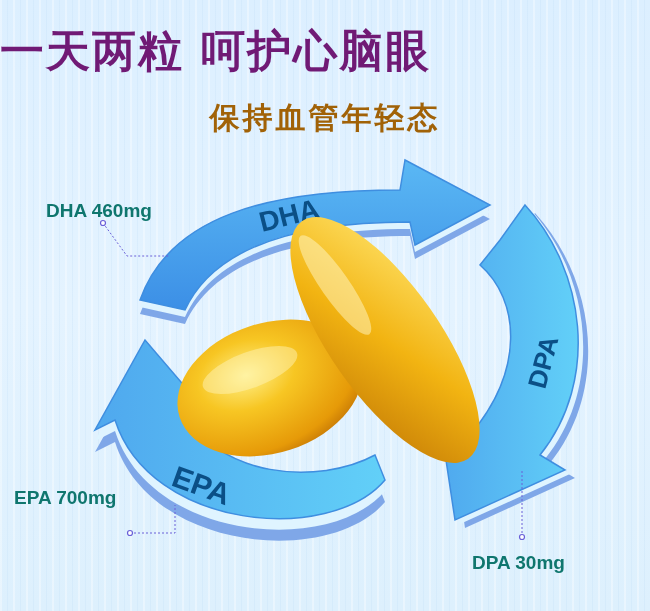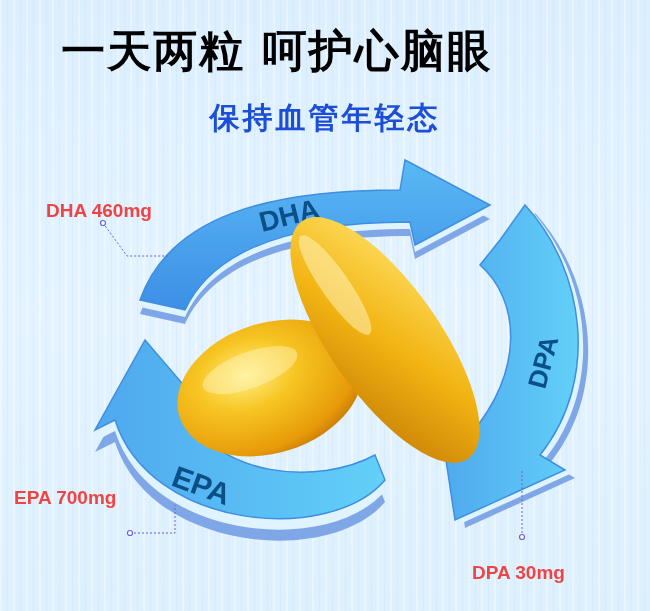--- a/index.html
+++ b/index.html
@@ -1,26 +1,26 @@
 <!DOCTYPE html>
 <html><head>
 <meta charset="utf-8">
 <style>
   html,body{margin:0;padding:0;}
   body{width:650px;height:611px;overflow:hidden;position:relative;
     font-family:"DejaVu Sans","Liberation Sans",sans-serif;
     background:linear-gradient(180deg,#dcefff 0%,#e4f3ff 50%,#ddf0fd 100%);}
   .stripes{position:absolute;inset:0;
     background:repeating-linear-gradient(90deg,rgba(255,255,255,0.35) 0 2px,rgba(255,255,255,0) 2px 7px,rgba(190,220,245,0.25) 7px 8px,rgba(255,255,255,0) 8px 13px);}
-  .title{position:absolute;left:0;top:22px;width:554px;text-align:center;
-    font-size:44px;font-weight:bold;color:#000000;letter-spacing:2px;}
+  .title{position:absolute;left:0;top:22px;width:554px;
+    font-size:44px;font-weight:bold;color:#701a75;letter-spacing:2px;}
   .subtitle{position:absolute;left:0;top:98px;width:650px;text-align:center;
-    font-size:30px;font-weight:bold;color:#1d4ed8;letter-spacing:3px;}
+    font-size:30px;font-weight:bold;color:#a16207;letter-spacing:3px;}
   .label{position:absolute;font-family:"Liberation Sans",sans-serif;font-weight:bold;
-    font-size:19px;color:#ef4444;}
+    font-size:19px;color:#0f766e;}
   .art{position:absolute;left:0;top:0;}
 </style>
 </head>
 <body>
 
 <div class="stripes"></div>
 
 <div class="title">一天两粒  呵护心脑眼</div>
 <div class="subtitle">保持血管年轻态</div>
 
@@ -82,13 +82,13 @@
   </g>
   <g fill="#fff" stroke="#6a60d8" stroke-width="1.2">
     <circle cx="103" cy="223" r="2.5"></circle>
     <circle cx="130" cy="533" r="2.5"></circle>
     <circle cx="522" cy="537" r="2.5"></circle>
   </g>
 </svg>
 
 <div class="label" style="left:46px;top:200px;">DHA 460mg</div>
 <div class="label" style="left:14px;top:487px;text-align:right;">EPA 700mg</div>
-<div class="label" style="left:472px;top:552px;margin-top:10px;">DPA 30mg</div>
+<div class="label" style="left:472px;top:552px;">DPA 30mg</div>
 
 </body></html>

